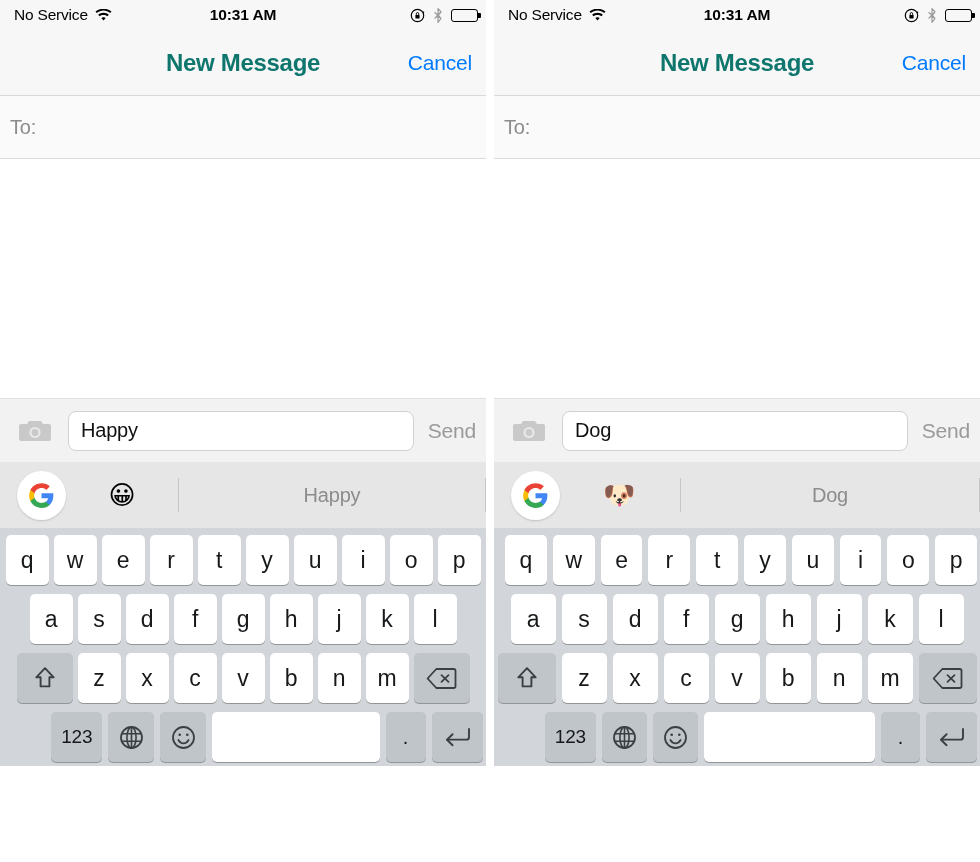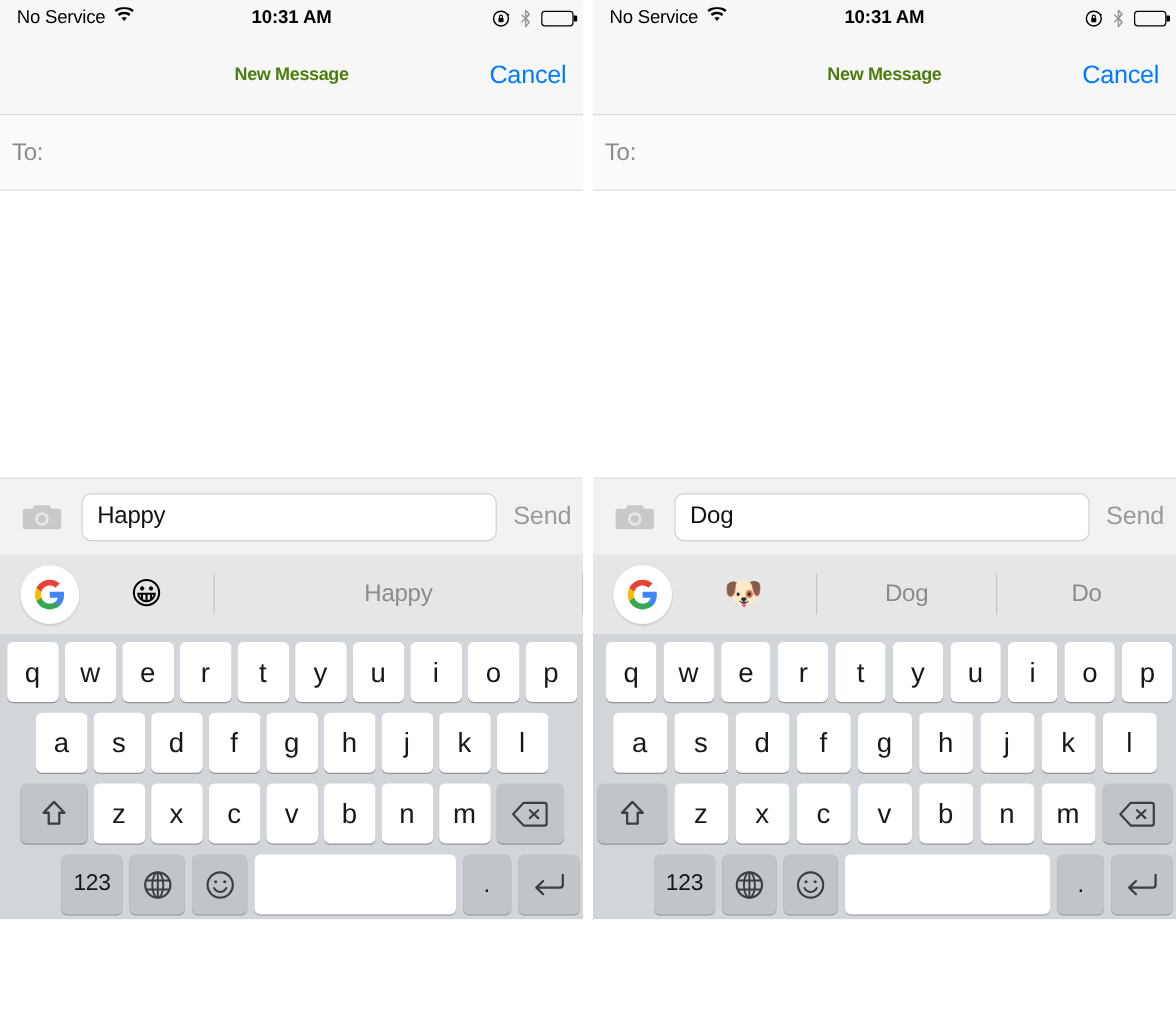--- a/index.html
+++ b/index.html
@@ -15,21 +15,21 @@
   .panel-gap   { width: 8px; background: #ffffff; height: 862px; flex: 0 0 8px; }
   .panel-right { width: 486px; }
 
   
   .statusbar {
     height: 30px; background: #f7f7f7;
     display: flex; align-items: center;
     padding: 0 8px 0 14px;
     position: relative;
   }
-  .sb-left { display:flex; align-items:flex-start; gap:7px; }
+  .sb-left { display:flex; align-items:center; gap:7px; }
   .sb-carrier { font-size: 15.5px; color:#000; letter-spacing:-0.2px; }
   .sb-center {
     position:absolute; left:0; right:0; text-align:center;
     font-size:15.5px; font-weight:600; color:#000; letter-spacing:-0.1px;
     pointer-events:none;
   }
   .sb-right { margin-left:auto; display:flex; align-items:center; gap:8px; }
 
   .wifi-icon { width:17px; height:13px; position:relative; display:block; }
   .rotlock-icon { width:15px; height:15px; display:block; }
@@ -37,21 +37,21 @@
   .battery { width:27px; height:13px; border:1.3px solid #000; border-radius:3px; position:relative; padding:1.5px; }
   .battery-fill { height:100%; background:#000; border-radius:1px; }
   .battery-cap { position:absolute; right:-3.5px; top:3.6px; width:2.2px; height:5px; background:#000; border-radius:0 1px 1px 0; }
 
   
   .navbar {
     height: 66px; background:#f7f7f7;
     display:flex; align-items:center; justify-content:center;
     position:relative; border-bottom:1px solid #d9d9d9;
   }
-  .nav-title { font-size:15px; font-weight:700; color:#4d7c0f; letter-spacing:-0.3px; }
+  .nav-title { font-size:24px; font-weight:700; color:#0f766e; letter-spacing:-0.3px; }
   .nav-cancel {
     position:absolute; right:14px; top:50%; transform:translateY(-50%);
     font-size:21px; color:#007aff; letter-spacing:-0.2px;
   }
 
   
   .tofield {
     height: 63px; background:#fafafa;
     display:flex; align-items:center; padding-left:10px;
     border-bottom:1px solid #dcdcdc;
@@ -361,21 +361,20 @@
             <path fill="#4285F4" d="M45.1 24.5c0-1.6-.1-3.2-.4-4.7H24v8.9h11.8c-.5 2.7-2.1 5-4.4 6.6v5.5h7.1c4.2-3.8 6.6-9.5 6.6-16.3z"></path>
             <path fill="#34A853" d="M24 46c6 0 11-2 14.6-5.3l-7.1-5.5c-2 1.3-4.5 2.1-7.5 2.1-5.8 0-10.7-3.9-12.4-9.1H4.3v5.7C7.9 41.1 15.4 46 24 46z"></path>
             <path fill="#FBBC05" d="M11.6 28.2c-.5-1.3-.7-2.7-.7-4.2s.3-2.9.7-4.2v-5.7H4.3C2.8 17.1 2 20.5 2 24s.8 6.9 2.3 9.9l7.3-5.7z"></path>
             <path fill="#EA4335" d="M24 10.7c3.3 0 6.2 1.1 8.5 3.3l6.3-6.3C35 4.1 30 2 24 2 15.4 2 7.9 6.9 4.3 14.1l7.3 5.7c1.7-5.2 6.6-9.1 12.4-9.1z"></path>
           </svg>
       </span>
       <span class="sug-emoji">🐶</span>
       <span class="sug-sep"></span>
       <span class="sug-word">Dog</span>
       <span class="sug-sep"></span>
-      <span class="sug-word">Do</span>
     </div>
 
     <div class="keyboard">
       <div class="kbrow row1">
         <span class="key">q</span>
         <span class="key">w</span>
         <span class="key">e</span>
         <span class="key">r</span>
         <span class="key">t</span>
         <span class="key">y</span>

